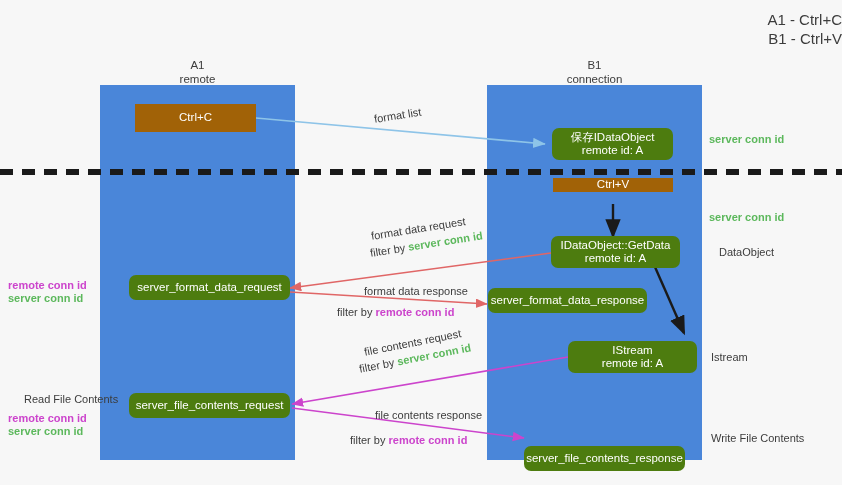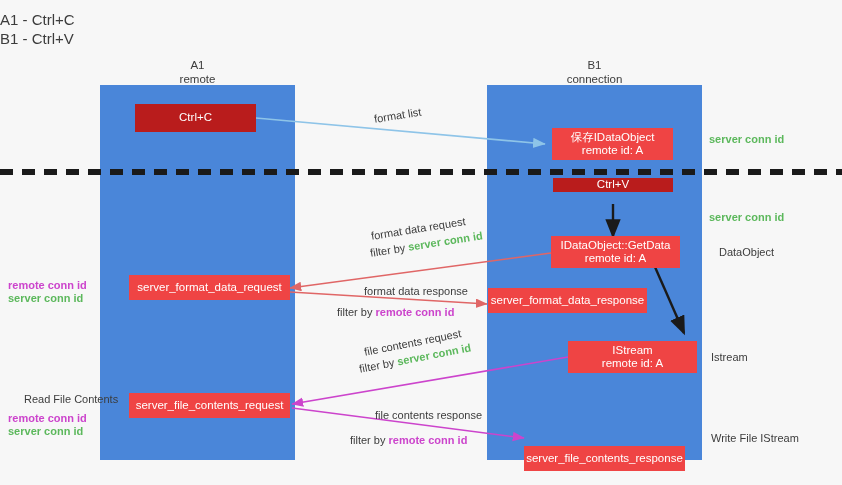--- a/index.html
+++ b/index.html
@@ -11,36 +11,36 @@
     overflow:hidden;
     color:#3c3c3c;
   }
   #stage{position:absolute;left:0;top:0;width:842px;height:485px;}
   svg#wires{position:absolute;left:0;top:0;width:842px;height:485px;pointer-events:none;}
 
   .band{position:absolute;background:#4a86d9;}
 
   .title{
     position:absolute;left:0;top:10px;width:842px;
-    text-align:left;font-size:15px;line-height:19px;color:#3c3c3c;
+    text-align:right;font-size:15px;line-height:19px;color:#3c3c3c;
     white-space:pre;
   }
 
   .colhead{
     position:absolute;text-align:center;font-size:11.5px;line-height:14px;
     color:#3c3c3c;white-space:pre;
   }
 
   .box{
     position:absolute;display:flex;align-items:center;justify-content:center;
     text-align:center;color:#ffffff;font-size:11.5px;line-height:13.5px;
     box-sizing:border-box;white-space:pre;
   }
-  .box.green{background:#b91c1c;}
-  .box.orange{background:#ef4444;}
+  .box.green{background:#a16207;}
+  .box.orange{background:#4d7c0f;border-radius:7px;}
 
   .lbl{position:absolute;font-size:11px;line-height:14px;white-space:pre;}
   .lbl.dark{color:#3c3c3c;}
   .green-t{color:#5cb85c;font-weight:bold;}
   .mag-t{color:#cc44cc;font-weight:bold;}
   .side{position:absolute;font-size:11px;line-height:14px;white-space:pre;}
   .side.dark{color:#3c3c3c;}
   .rot-a{transform:rotate(-9deg);transform-origin:left top;}
   .rot-b{transform:rotate(-11deg);transform-origin:left top;}
 </style>
@@ -123,21 +123,21 @@
   <div class="lbl dark rot-b" style="left:363px;top:345px;">file contents request</div>
   <div class="lbl dark rot-b" style="left:358px;top:362px;"><span>filter by </span><span class="green-t">server conn id</span></div>
 
   <div class="lbl dark" style="left:375px;top:408px;">file contents response</div>
   <div class="lbl dark" style="left:350px;top:433px;"><span>filter by </span><span class="mag-t">remote conn id</span></div>
 
   <div class="side green-t" style="left:709px;top:132px;">server conn id</div>
   <div class="side green-t" style="left:709px;top:210px;">server conn id</div>
   <div class="side dark" style="left:711px;top:245px;padding-left:8px;">DataObject</div>
   <div class="side dark" style="left:711px;top:350px;">Istream</div>
-  <div class="side dark" style="left:711px;top:431px;">Write File IStream</div>
+  <div class="side dark" style="left:711px;top:431px;">Write File Contents</div>
 
   <div class="side mag-t" style="left:8px;top:278px;">remote conn id</div>
   <div class="side green-t" style="left:8px;top:291px;">server conn id</div>
 
   <div class="side dark" style="left:8px;top:392px;padding-left:16px;">Read File Contents</div>
   <div class="side mag-t" style="left:8px;top:411px;">remote conn id</div>
   <div class="side green-t" style="left:8px;top:424px;">server conn id</div>
 
 </div>
 

